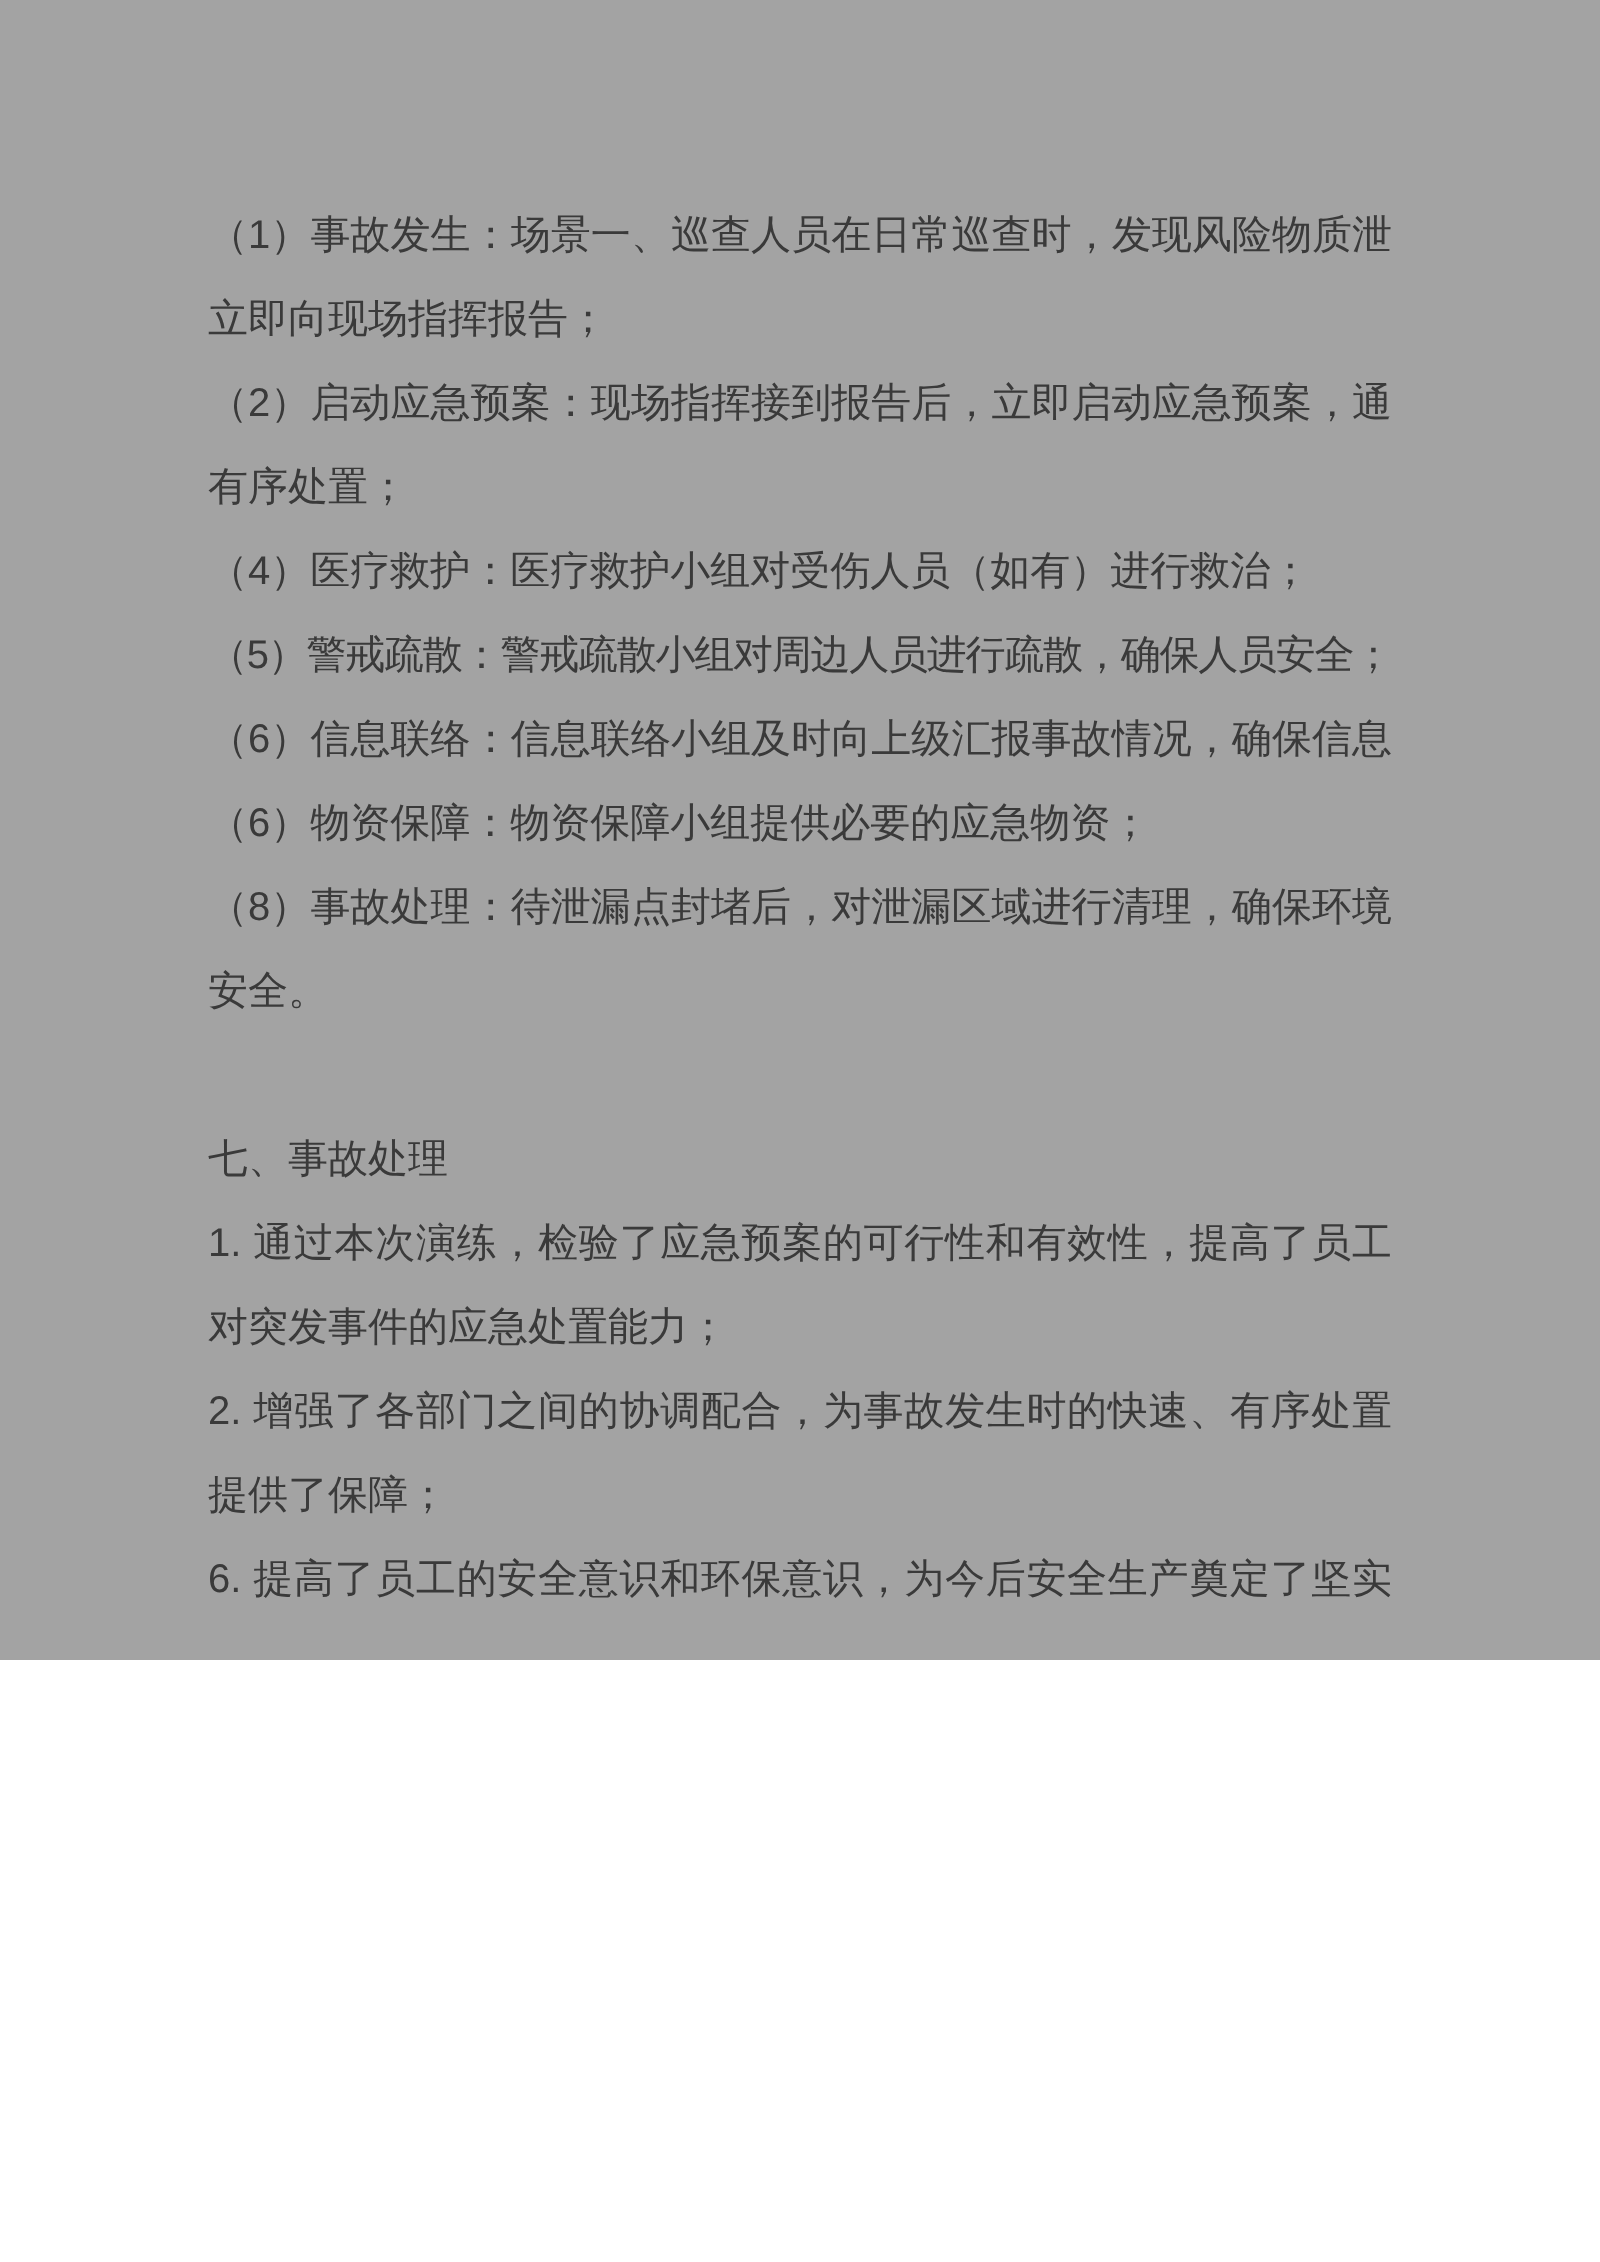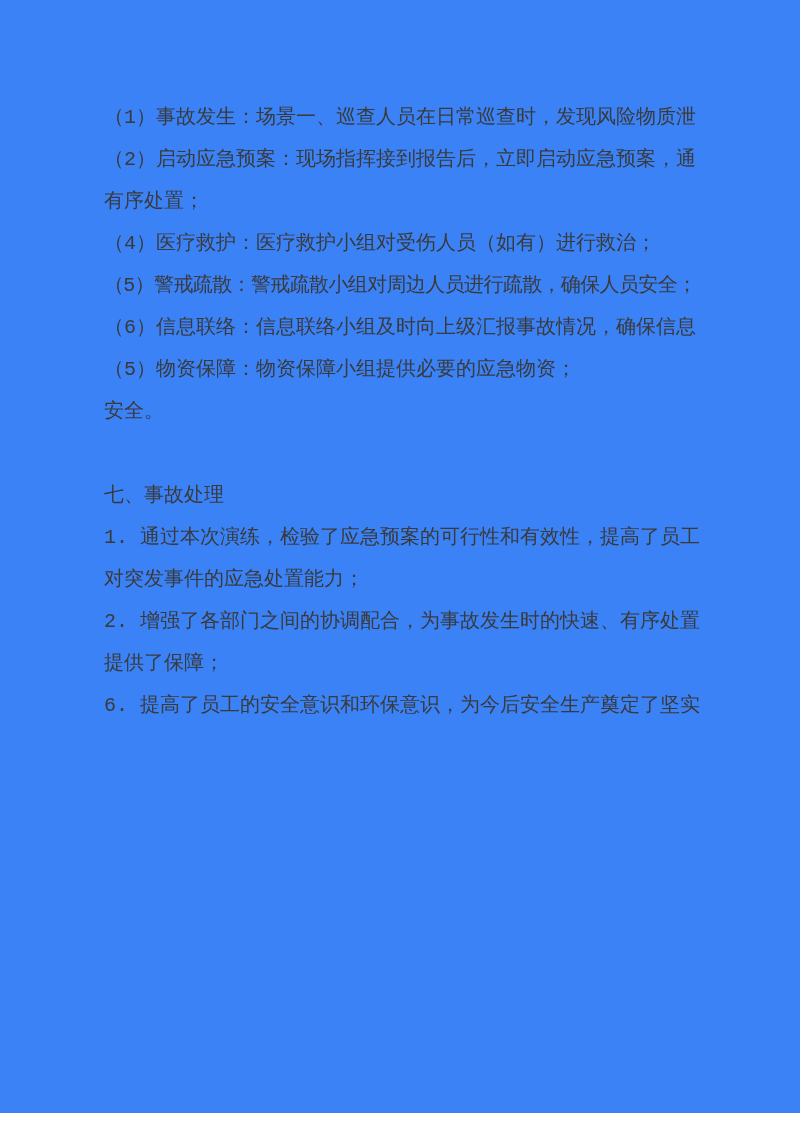--- a/index.html
+++ b/index.html
@@ -3,24 +3,24 @@
 <meta charset="utf-8">
 <style>
   html, body {
     margin: 0;
     padding: 0;
     background: #ffffff;
   }
   .page {
     position: relative;
     width: 800px;
-    height: 1113px;
-    background: #3b82f6;
+    height: 830px;
+    background: #a3a3a3;
     overflow: hidden;
-    font-family: Liberation Mono, monospace;
+    font-family: Liberation Sans, sans-serif;
   }
   .content {
     position: absolute;
     left: 104px;
     top: 97px;
     width: 592px;
     font-size: 20px;
     line-height: 42px;
     color: #3a3a3a;
   }
@@ -39,38 +39,40 @@
     text-align-last: left;
   }
 </style>
 </head>
 <body>
 
 <div class="page">
   <div class="content" id="doc-content">
       <div class="para">
         <div class="line">（1）事故发生：场景一、巡查人员在日常巡查时，发现风险物质泄</div>
+        <div class="line end">立即向现场指挥报告；</div>
       </div>
       <div class="para">
         <div class="line">（2）启动应急预案：现场指挥接到报告后，立即启动应急预案，通</div>
         <div class="line end">有序处置；</div>
       </div>
       <div class="para">
         <div class="line end">（4）医疗救护：医疗救护小组对受伤人员（如有）进行救治；</div>
       </div>
       <div class="para">
         <div class="line" style="letter-spacing: -0.630645px;">（5）警戒疏散：警戒疏散小组对周边人员进行疏散，确保人员安全；</div>
       </div>
       <div class="para">
         <div class="line">（6）信息联络：信息联络小组及时向上级汇报事故情况，确保信息</div>
       </div>
       <div class="para">
-        <div class="line end">（5）物资保障：物资保障小组提供必要的应急物资；</div>
+        <div class="line end">（6）物资保障：物资保障小组提供必要的应急物资；</div>
       </div>
       <div class="para">
+        <div class="line">（8）事故处理：待泄漏点封堵后，对泄漏区域进行清理，确保环境</div>
         <div class="line end">安全。</div>
       </div>
       <div class="para heading blank-before">
         <div class="line end">七、事故处理</div>
       </div>
       <div class="para">
         <div class="line">1. 通过本次演练，检验了应急预案的可行性和有效性，提高了员工</div>
         <div class="line end">对突发事件的应急处置能力；</div>
       </div>
       <div class="para">

